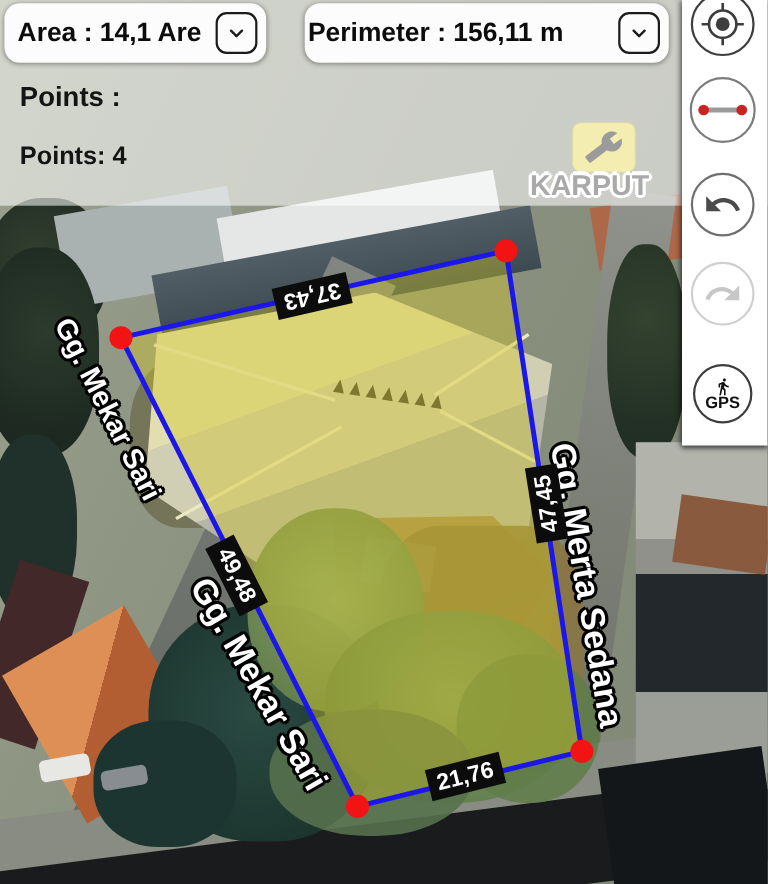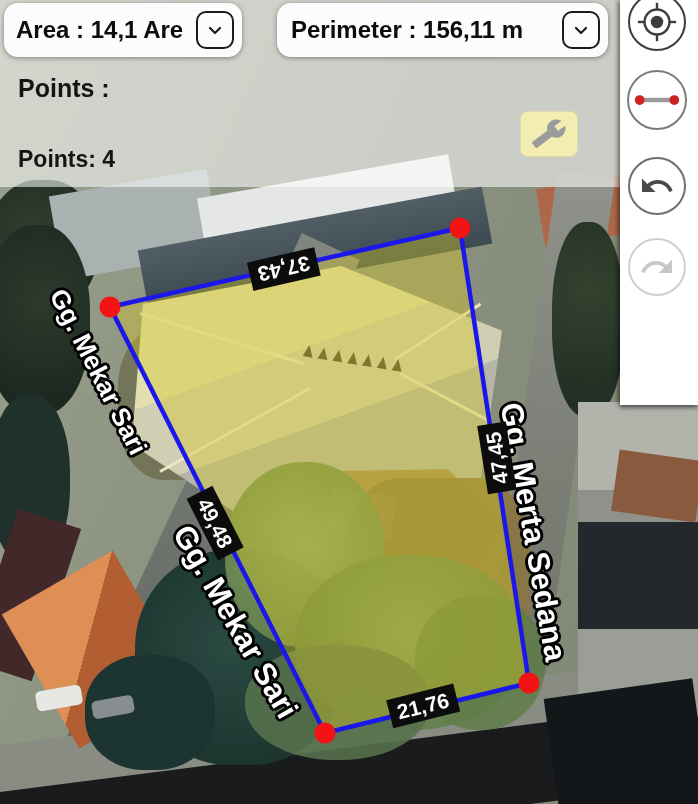--- a/index.html
+++ b/index.html
@@ -28,27 +28,27 @@
   .poi-icon{position:absolute;left:520px;top:111px;width:58px;height:46px;border-radius:8px;
     background:#e6d54e;border:1px solid #b9a93c;z-index:7;display:flex;align-items:center;justify-content:center;}
   .poi-label{position:absolute;left:536px;top:153px;transform:translateX(-50%);z-index:7;
     font-size:26px;font-weight:bold;color:#3c3c3c;white-space:nowrap;
     text-shadow:-2px -2px 0 #fff,2px -2px 0 #fff,-2px 2px 0 #fff,2px 2px 0 #fff,
                  0 -3px 0 #fff,0 3px 0 #fff,-3px 0 0 #fff,3px 0 0 #fff;}
 
   
   .top-overlay{left:0;top:0;width:698px;height:187px;background:rgba(255,255,255,0.56);z-index:8;}
   .title-text{left:18px;top:74px;font-size:25px;font-weight:bold;color:#141414;z-index:9;}
-  .points-text{left:18px;top:146px;font-size:23px;font-weight:bold;color:#141414;z-index:9;text-align:center;}
+  .points-text{left:18px;top:128px;font-size:23px;font-weight:bold;color:#141414;z-index:9;text-align:center;}
 
   
   .chip{position:absolute;top:3px;height:54px;background:#fcfcfc;border-radius:14px;z-index:9;
     box-shadow:0 1px 5px rgba(0,0,0,0.4);display:flex;align-items:center;}
   .chip-area{left:4px;width:238px;padding-left:12px;}
-  .chip-perim{left:277px;width:331px;padding-left:14px;}
+  .chip-perim{left:277px;width:331px;padding-left:3px;}
   .chip-text{font-size:24px;font-weight:bold;color:#0c0c0c;white-space:nowrap;flex:1;}
   .dd-btn{width:38px;height:38px;border:2.5px solid #1b1b1b;border-radius:10px;background:transparent;
     display:flex;align-items:center;justify-content:center;margin-right:8px;padding:0;cursor:pointer;}
 
   
   .side-panel{left:620px;top:0;width:78px;height:405px;background:#fff;z-index:9;
     box-shadow:-3px 0 4px rgba(0,0,0,0.3),0 3px 4px rgba(0,0,0,0.45);}
   .tool-btn{position:absolute;border-radius:50%;background:#fff;display:flex;align-items:center;
     justify-content:center;z-index:10;padding:0;cursor:pointer;}
   .tb-loc{left:628px;top:-7px;width:58px;height:58px;border:2.5px solid #3d3d3d;}
@@ -138,20 +138,21 @@
   <div class="edge-label" style="left:423px;top:706px;transform:translate(-50%,-50%) rotate(-14deg);">21,76</div>
   <div class="edge-label" style="left:215px;top:523px;transform:translate(-50%,-50%) rotate(63deg);">49,48</div>
 
   <div class="poi-icon">
     <span style="transform:scaleX(-1) rotate(-8deg);display:flex;">
       <svg width="34" height="34" viewBox="0 0 24 24">
           <path fill="#1c1c1c" d="M22.7 19l-9.1-9.1c.9-2.3.4-5-1.5-6.9-2-2-5-2.4-7.4-1.3L9 6 6 9 1.6 4.7C.4 7.1.9 10.1 2.9 12.1c1.9 1.9 4.6 2.4 6.9 1.5l9.1 9.1c.4.4 1 .4 1.4 0l2.3-2.3c.5-.4.5-1.1.1-1.4z"></path>
         </svg>
     </span>
   </div>
+  <div class="poi-label">KARPUT</div>
 
   <div class="abs top-overlay"></div>
   <div class="abs title-text">Points :</div>
   <div class="abs points-text">Points: 4</div>
 
   <div class="chip chip-area">
     <span class="chip-text">Area : 14,1 Are</span>
     <button class="dd-btn">
       <span style="display:flex;">
         <svg width="20" height="20" viewBox="0 0 24 24">
@@ -205,14 +206,22 @@
   </button>
 
   <button class="tool-btn tb-redo">
     <span style="display:flex;">
       <svg width="36" height="36" viewBox="0 0 24 24">
           <path fill="#c7c7c7" d="M18.4 10.6C16.55 8.99 14.15 8 11.5 8c-4.65 0-8.58 3.03-9.96 7.22L3.9 16c1.05-3.19 4.05-5.5 7.6-5.5 1.95 0 3.73.72 5.12 1.88L13 16h9V7l-3.6 3.6z"></path>
         </svg>
     </span>
   </button>
 
+  <button class="tool-btn tb-gps">
+    <span style="display:flex;">
+      <svg width="17" height="17" viewBox="0 0 24 24">
+          <path fill="#111" d="M13.5 5.5c1.1 0 2-.9 2-2s-.9-2-2-2-2 .9-2 2 .9 2 2 2zM9.8 8.9L7 23h2.1l1.8-8 2.1 2v6h2v-7.5l-2.1-2 .6-3C14.8 12 16.8 13 19 13v-2c-1.9 0-3.5-1-4.3-2.4l-1-1.6c-.4-.6-1-1-1.7-1-.3 0-.5.1-.8.1L6 8.3V13h2V9.6l1.8-.7"></path>
+        </svg>
+    </span>
+    <span class="gps-label">GPS</span>
+  </button>
 
 </div>
 
 </body></html>

